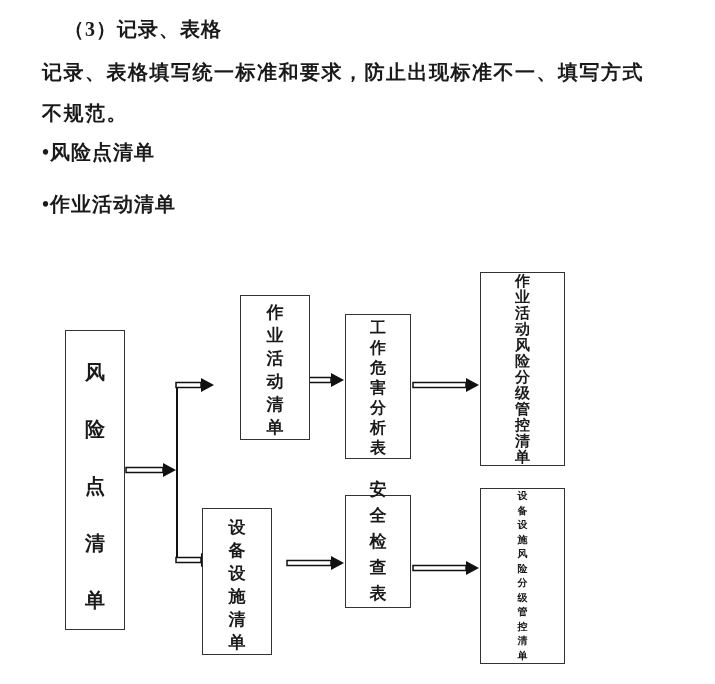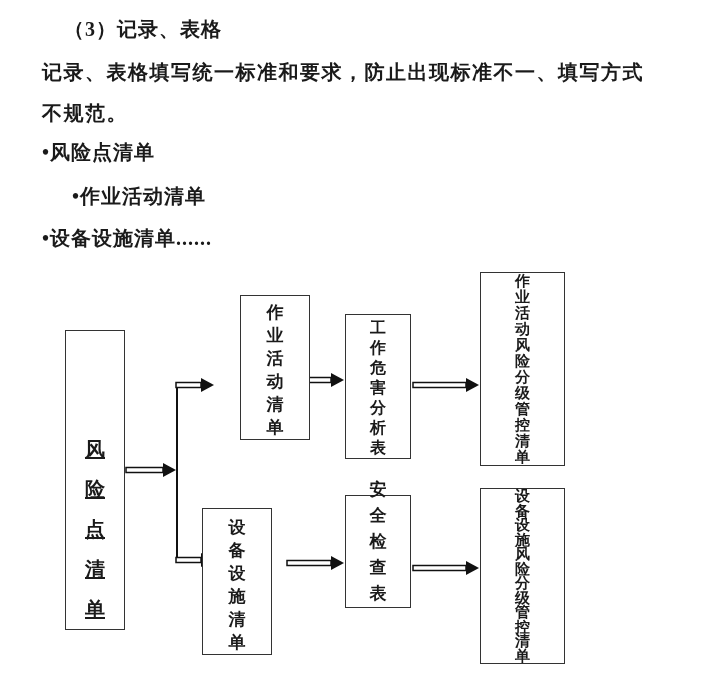--- a/index.html
+++ b/index.html
@@ -31,21 +31,21 @@
     white-space: nowrap;
   }
   .bullet {
     position: absolute;
     left: 42px;
     font-size: 20px;
     letter-spacing: 1px;
     white-space: nowrap;
   }
   .b0 { top: 139px; }
-  .b1 { top: 183px; margin-left: 30px; }
+  .b1 { top: 191px; }
   .b2 { top: 225px; }
 
   .diagram {
     position: absolute;
     left: 0;
     top: 270px;
     width: 715px;
     height: 414px;
   }
   .connectors {
@@ -70,49 +70,48 @@
     box-sizing: border-box;
   }
   .vtext {
     display: block;
     width: 1em;
     text-align: center;
     word-break: break-all;
     line-break: anywhere;
   }
   .n-risk              { left: 65px;  top: 60px;  width: 60px; height: 300px; font-size: 20px; }
-  .n-risk .vtext       { line-height: 40px; text-decoration: underline; }
+  .n-risk .vtext       { line-height: 57px; }
   .n-activity          { left: 215px; top: 25px;  width: 70px; height: 145px; font-size: 17px; margin-left: 25px; }
   .n-activity .vtext   { line-height: 23px; }
   .n-hazard            { left: 345px; top: 17px;  width: 66px; height: 145px; font-size: 16px; margin-top: 27px; }
   .n-hazard .vtext     { line-height: 20px; }
   .n-act-ctl           { left: 480px; top: 2px;   width: 85px; height: 194px; font-size: 15px; }
   .n-act-ctl .vtext    { line-height: 16px; }
   .n-equip             { left: 202px; top: 238px; width: 70px; height: 147px; font-size: 17px; }
   .n-equip .vtext      { line-height: 23px; }
   .n-safety            { left: 345px; top: 225px; width: 66px; height: 113px; font-size: 17px; }
   .n-safety .vtext     { line-height: 26px; }
-  .n-equip-ctl         { left: 480px; top: 218px; width: 85px; height: 176px; font-size: 15px; }
+  .n-equip-ctl         { left: 480px; top: 218px; width: 85px; height: 176px; font-size: 10px; }
   .n-equip-ctl .vtext  { line-height: 14.5px; }
 </style>
 </head>
 <body>
 
 <div class="page">
 
   <div class="heading">（3）记录、表格</div>
 
   <div class="para">
     <div>记录、表格填写统一标准和要求，防止出现标准不一、填写方式</div>
     <div>不规范。</div>
   </div>
 
   <div class="bullet b0">•风险点清单</div>
   <div class="bullet b1">•作业活动清单</div>
-  <div class="bullet b2">•设备设施清单......</div>
 
   <div class="diagram">
 
     <svg class="connectors" viewBox="0 0 715 414">
 
       <line class="vline" x1="177" y1="113" x2="177" y2="292"></line>
 
       <g>
         <rect class="shaft" x="126" y="197.5" width="37" height="5"></rect>
         <polygon class="head" points="163,193 176,200 163,207"></polygon>

